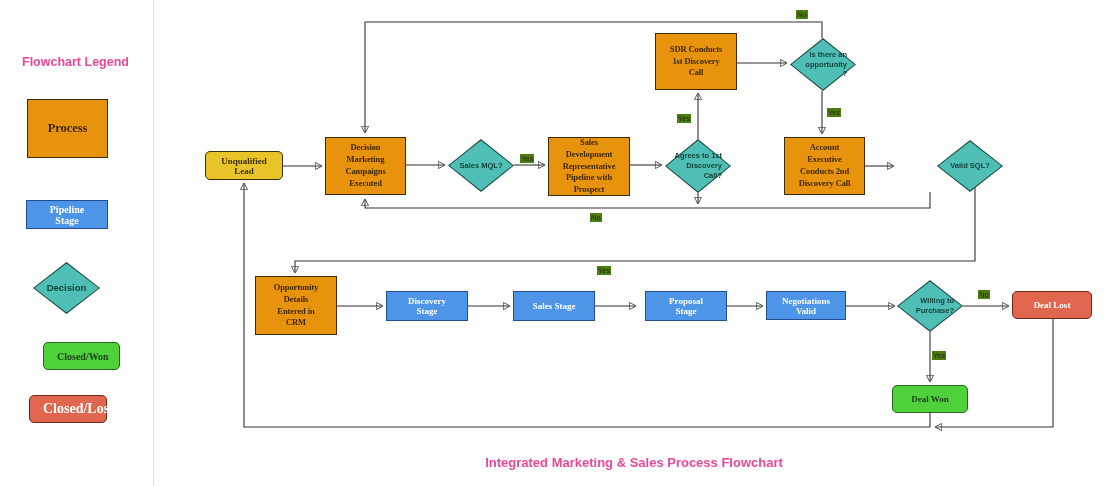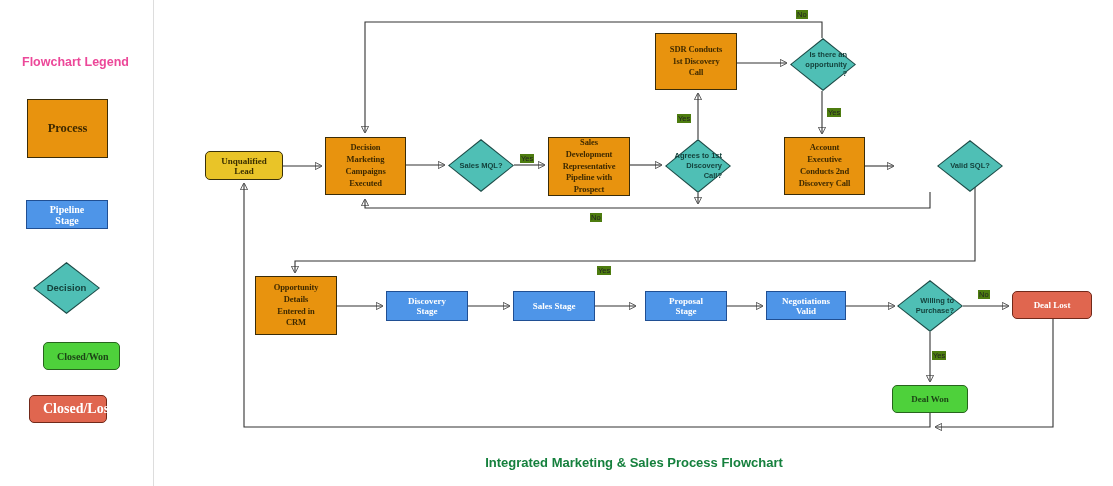--- a/index.html
+++ b/index.html
@@ -50,21 +50,21 @@
   .lg-lost{left:29px;top:395px;width:78px;height:28px;}
   .lg-lost .nl{font-size:14px;}
 
   
   svg.wires{position:absolute;left:0;top:0;width:1113px;height:486px;}
   svg.wires path{fill:none;stroke:var(--line);stroke-width:1.1px;}
   .edge-label{position:absolute;font-size:7.5px;color:#222;background:#4d7c0f;padding:0 1px;line-height:1.2;}
 
   
   .chart-title{position:absolute;left:155px;width:958px;top:455px;text-align:center;
-    font-size:13px;font-weight:600;color:#15803d;}
+    font-size:13px;font-weight:600;color:#ec4899;}
 </style>
 </head>
 <body>
 
 <div id="canvas">
 
   <div class="legend-title">Flowchart Legend</div>
   <div class="divider"></div>
 
   <div class="node process lg-process">

